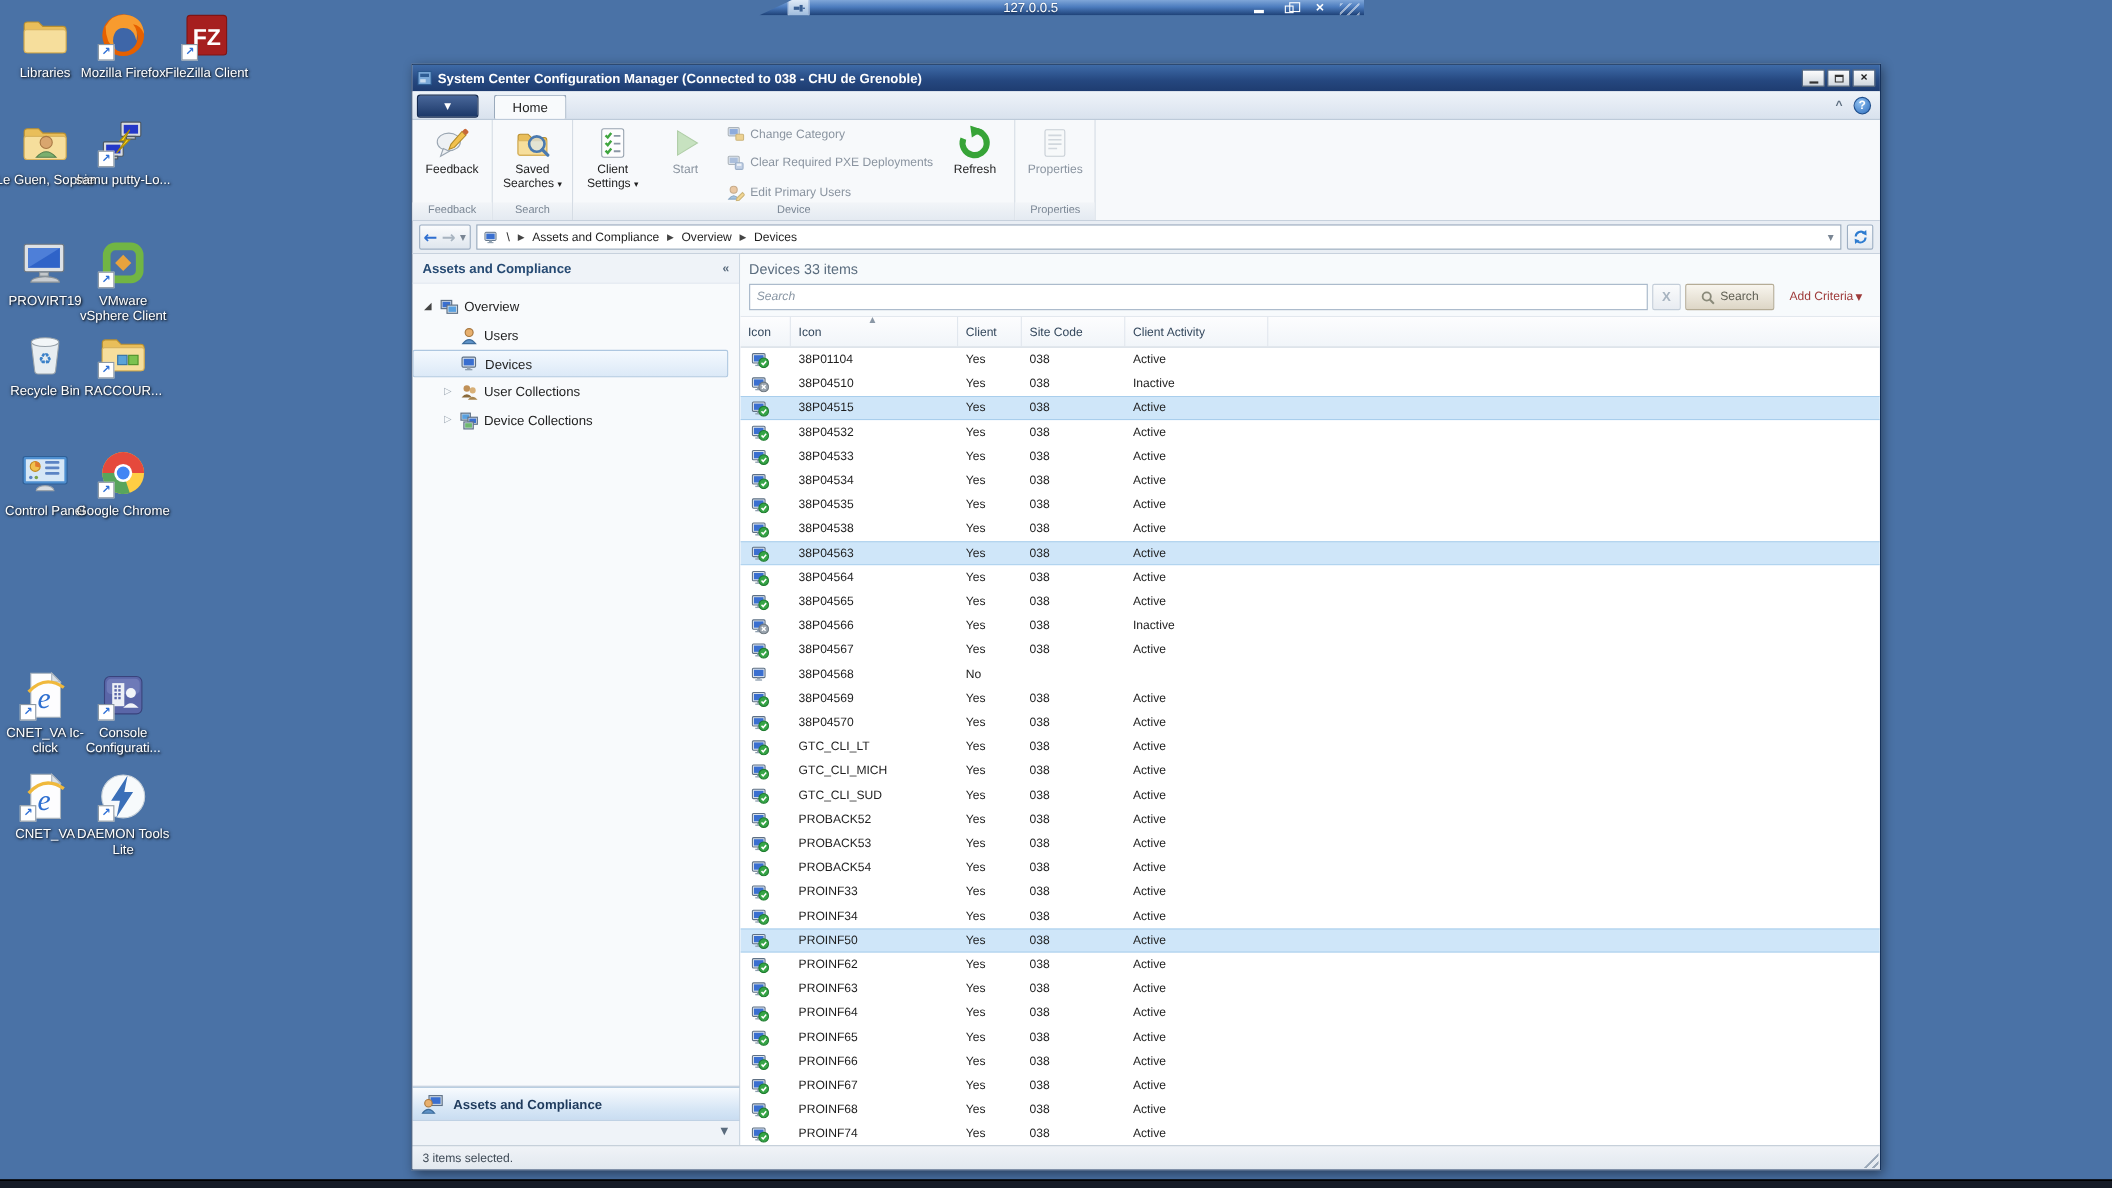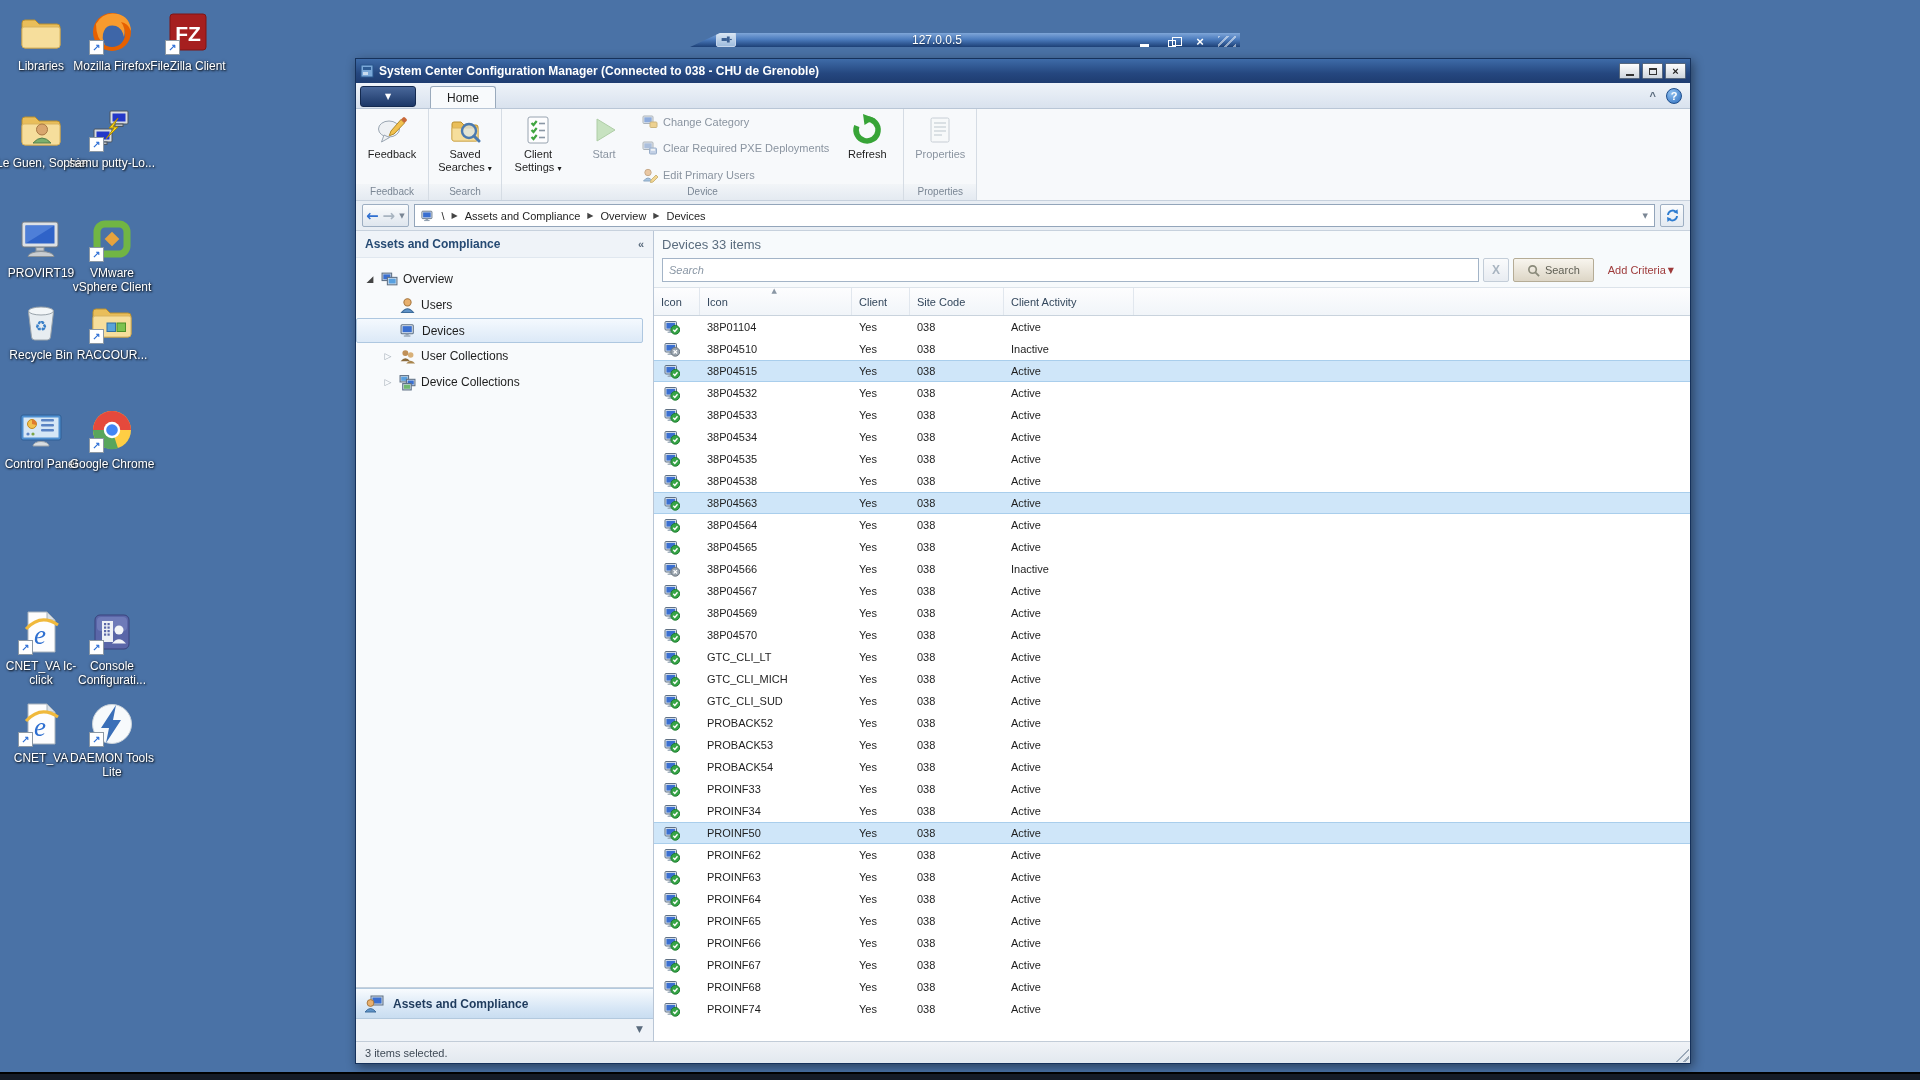--- a/index.html
+++ b/index.html
@@ -15,40 +15,40 @@
               text-shadow:1px 1px 2px rgba(0,0,0,.85), 0 0 3px rgba(0,0,0,.5); }
   .shortcut-badge { position:absolute; left:1px; bottom:1px; width:15px; height:15px;
       background:#fff; border:1px solid #8C98A4; display:flex; align-items:center;
       justify-content:center; font-size:10px; font-weight:bold; color:#2E6FD6;
       font-family:"DejaVu Sans", sans-serif; }
 
   
   .rdpbar { position:absolute; left:690px; top:0; width:550px; height:14px;
       background:linear-gradient(#7FA6D8, #4C7CBE 45%, #1D4076);
       clip-path:polygon(30px 0, 100% 0, 100% 100%, 0 100%);
-      display:flex; align-items:flex-end; color:#fff; font-size:12px;margin-top:33px; }
+      display:flex; align-items:center; color:#fff; font-size:12px; }
   .rdp-pin { width:20px; height:16px; margin-left:26px; border:1px solid #C6D6EC;
       border-radius:2px; background:linear-gradient(#DFEAF6,#9FBCDD);
       display:flex; align-items:center; justify-content:center; }
   .rdp-address { flex:1; text-align:center; text-shadow:0 1px 2px rgba(0,0,0,.5); }
   .rdp-btns { display:flex; gap:16px; margin-right:34px; align-items:center; }
   .rdp-btn { width:12px; height:10px; position:relative; display:flex; align-items:flex-end; justify-content:center; }
   .g-min { width:9px; height:3px; background:#fff; }
   .g-restore { width:8px; height:7px; border:1px solid #fff; position:relative; }
   .g-restore::before { content:''; position:absolute; top:-4px; left:3px; width:8px; height:7px; border:1px solid #fff; }
   .g-close { color:#fff; font-weight:bold; font-size:13px; line-height:10px; }
   .rdp-stripes { position:absolute; right:4px; top:3px; width:18px; height:16px;
       background:repeating-linear-gradient(135deg, rgba(255,255,255,.5) 0 2px, transparent 2px 6px); }
 
   
   .taskbar { position:absolute; left:0; bottom:0; width:100%; height:8px;
       background:linear-gradient(#000 0 2px, #151B26 2px 100%); }
 
   
-  .win { position:absolute; left:355px; top:58px; width:1336px; height:1006px;
+  .win { position:absolute; left:374px; top:58px; width:1336px; height:1006px;
       background:#E9EEF4; border:1px solid #16325C;
       box-shadow:2px 3px 10px rgba(0,0,0,.45); display:flex; flex-direction:column; }
   .titlebar { height:24px; background:linear-gradient(#3E6BA8,#25477F 60%,#1E3C70);
       display:flex; align-items:center; padding:0 4px; color:#fff; font-size:12px; font-weight:bold; }
   .title-text { flex:1; margin-left:5px; white-space:nowrap; overflow:hidden; }
   .tb-btn { width:21px; height:16px; margin-left:2px; border:1px solid #57687E;
       background:linear-gradient(#FDFDFD,#CFD6DE); display:flex; align-items:center;
       justify-content:center; font-size:10px; color:#222; border-radius:1px; }
   .wg-min { width:8px; height:2px; background:#333; margin-top:7px; }
   .wg-max { width:8px; height:7px; border:1px solid #333; border-top-width:2px; }
@@ -915,20 +915,34 @@
                 <div class="gr-cell c-site">038</div>
                 <div class="gr-cell c-act">Active</div>
               </div>
               <div class="grid-row">
                 <div class="gr-cell gr-icon c-icon">
                   <svg viewBox="0 0 16 16">
                     <rect x="1" y="2.5" width="11.5" height="8.5" rx="1" fill="#DCE4EC" stroke="#5E7085"></rect>
                     <rect x="2.4" y="3.9" width="8.7" height="5.7" fill="#3A6FD0"></rect>
                     <rect x="5.2" y="11" width="3" height="1.6" fill="#90A0B0"></rect>
                     <rect x="3.6" y="12.6" width="6.2" height="1.2" fill="#90A0B0"></rect>
+                  </svg>
+                </div>
+                <div class="gr-cell c-name">38P04568</div>
+                <div class="gr-cell c-client">No</div>
+                <div class="gr-cell c-site"></div>
+                <div class="gr-cell c-act"></div>
+              </div>
+              <div class="grid-row">
+                <div class="gr-cell gr-icon c-icon">
+                  <svg viewBox="0 0 16 16">
+                    <rect x="1" y="2.5" width="11.5" height="8.5" rx="1" fill="#DCE4EC" stroke="#5E7085"></rect>
+                    <rect x="2.4" y="3.9" width="8.7" height="5.7" fill="#3A6FD0"></rect>
+                    <rect x="5.2" y="11" width="3" height="1.6" fill="#90A0B0"></rect>
+                    <rect x="3.6" y="12.6" width="6.2" height="1.2" fill="#90A0B0"></rect>
                     <circle cx="11.3" cy="10.8" r="4.4" fill="#36A546" stroke="#1F7C30"></circle>
                     <path d="M9.3 10.8 l1.5 1.6 l2.7 -3.1" stroke="#fff" stroke-width="1.4" fill="none"></path>
                   </svg>
                 </div>
                 <div class="gr-cell c-name">38P04569</div>
                 <div class="gr-cell c-client">Yes</div>
                 <div class="gr-cell c-site">038</div>
                 <div class="gr-cell c-act">Active</div>
               </div>
               <div class="grid-row">

